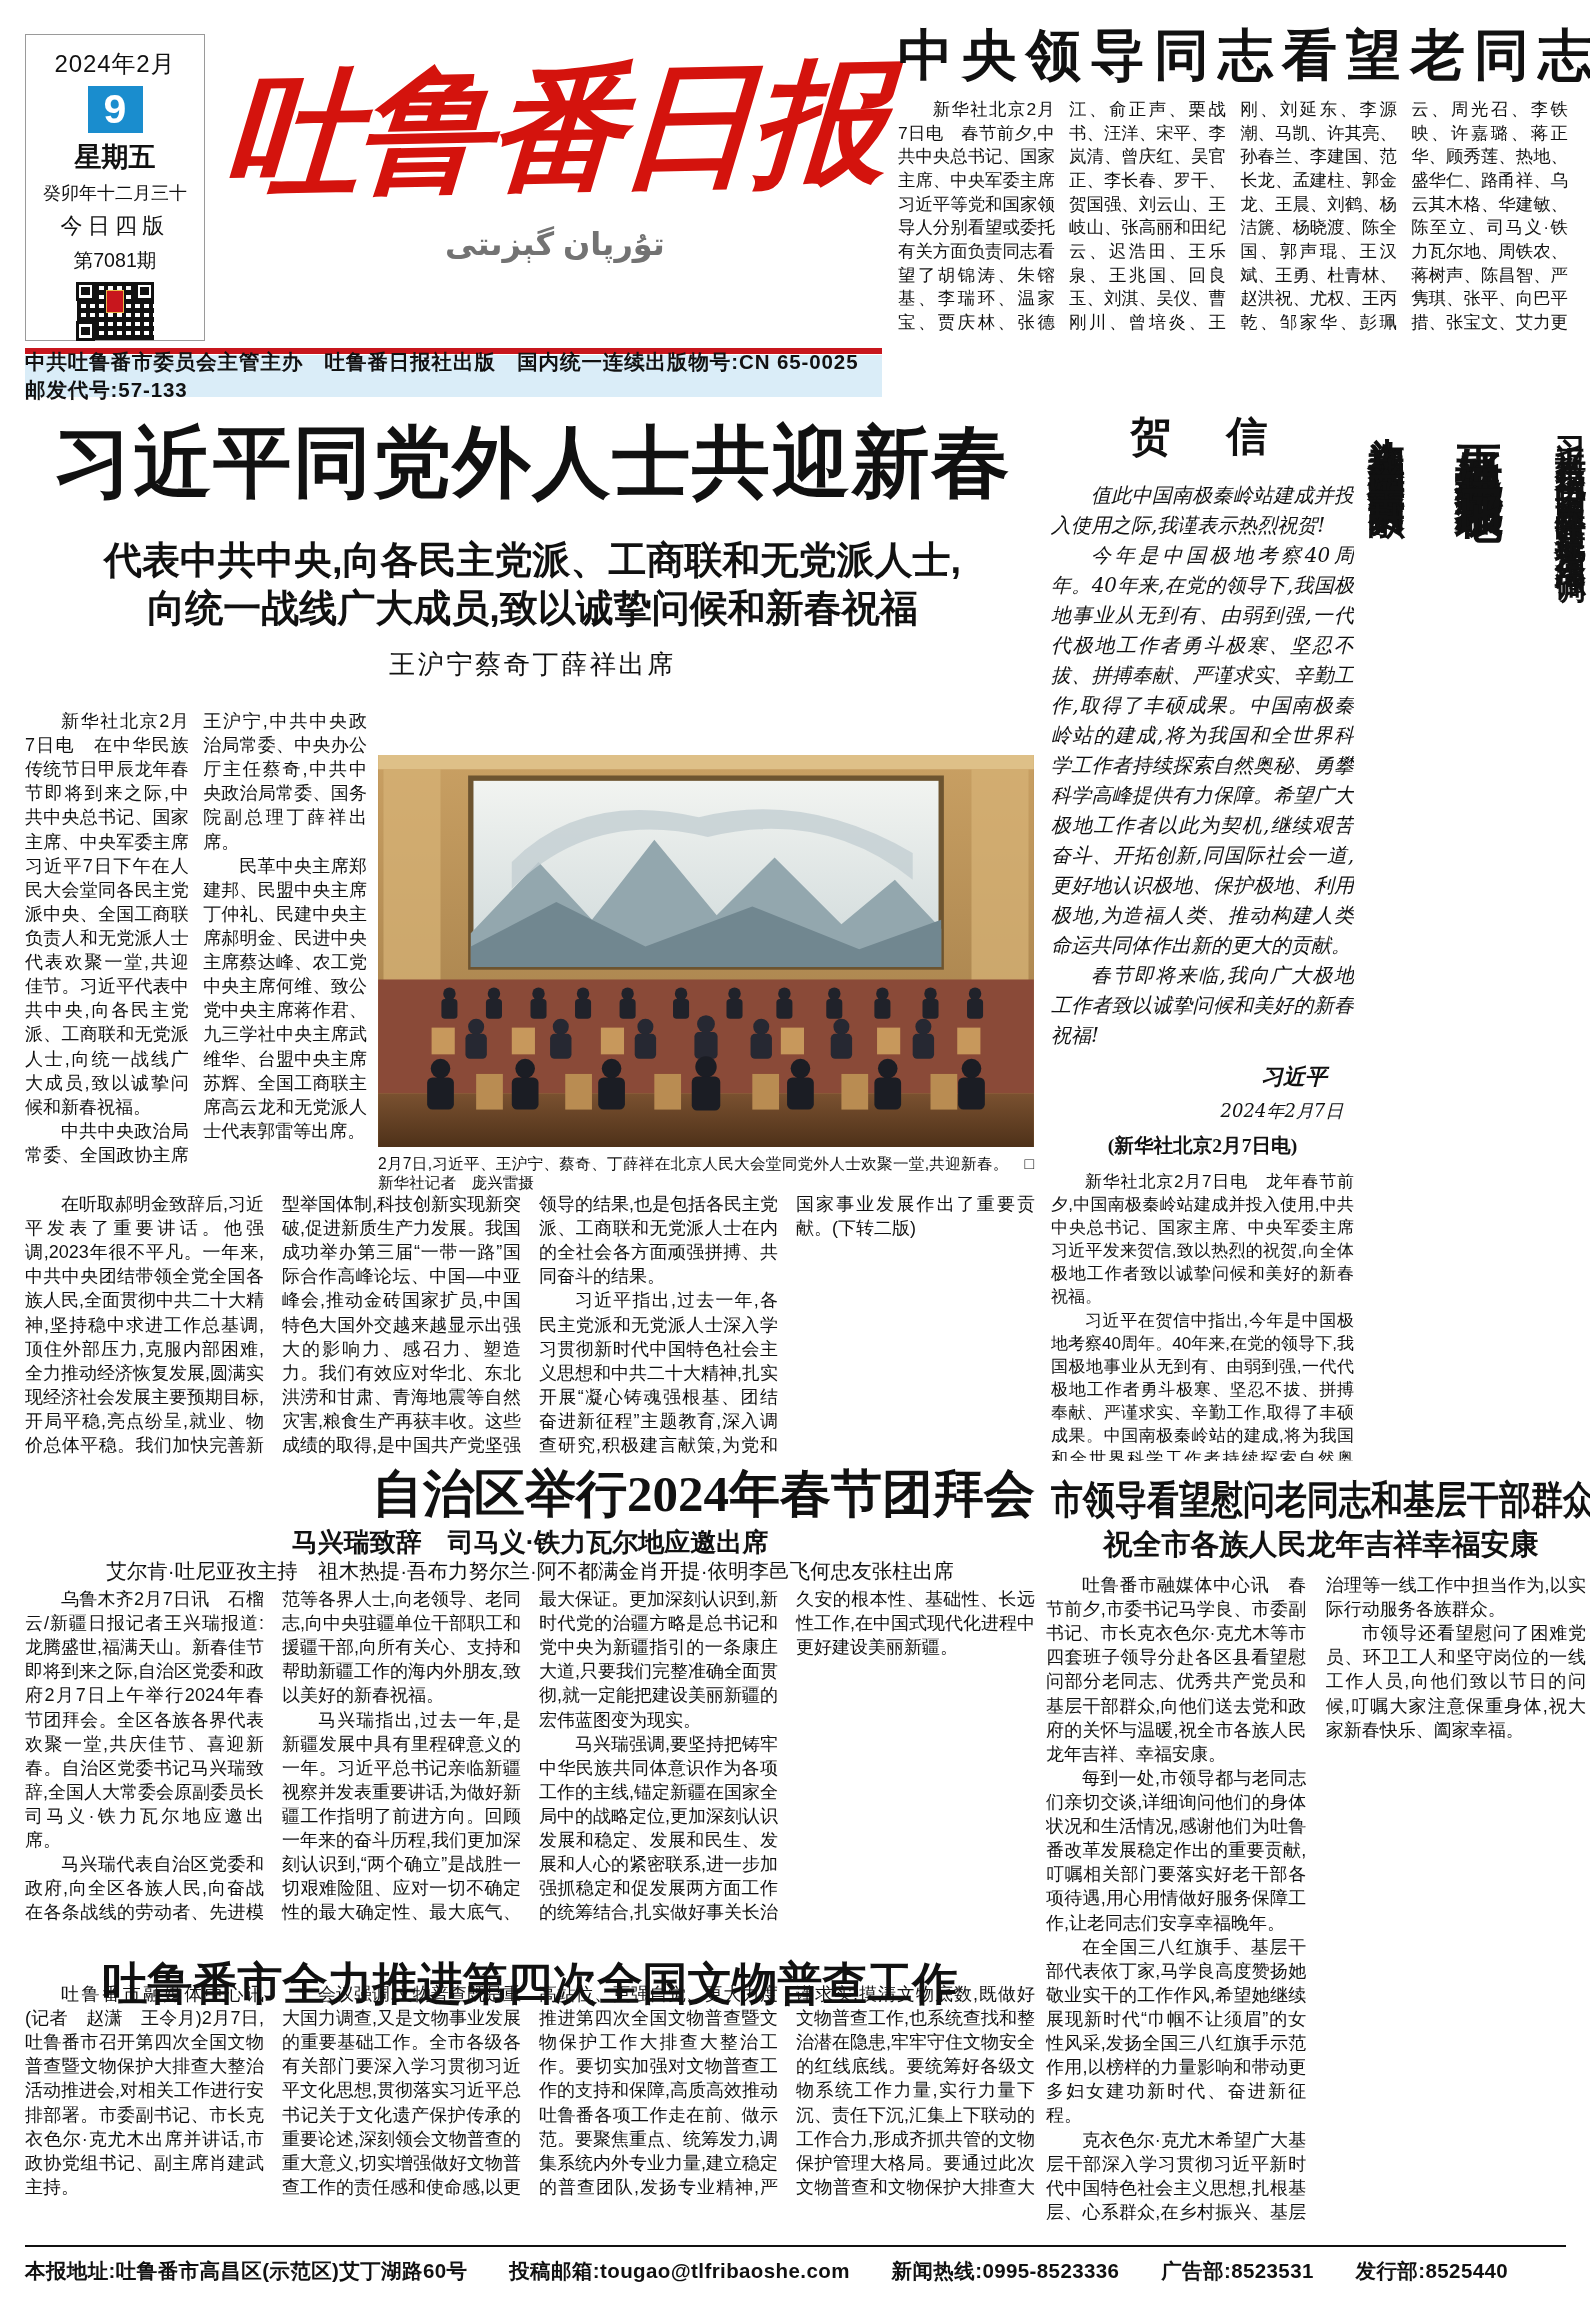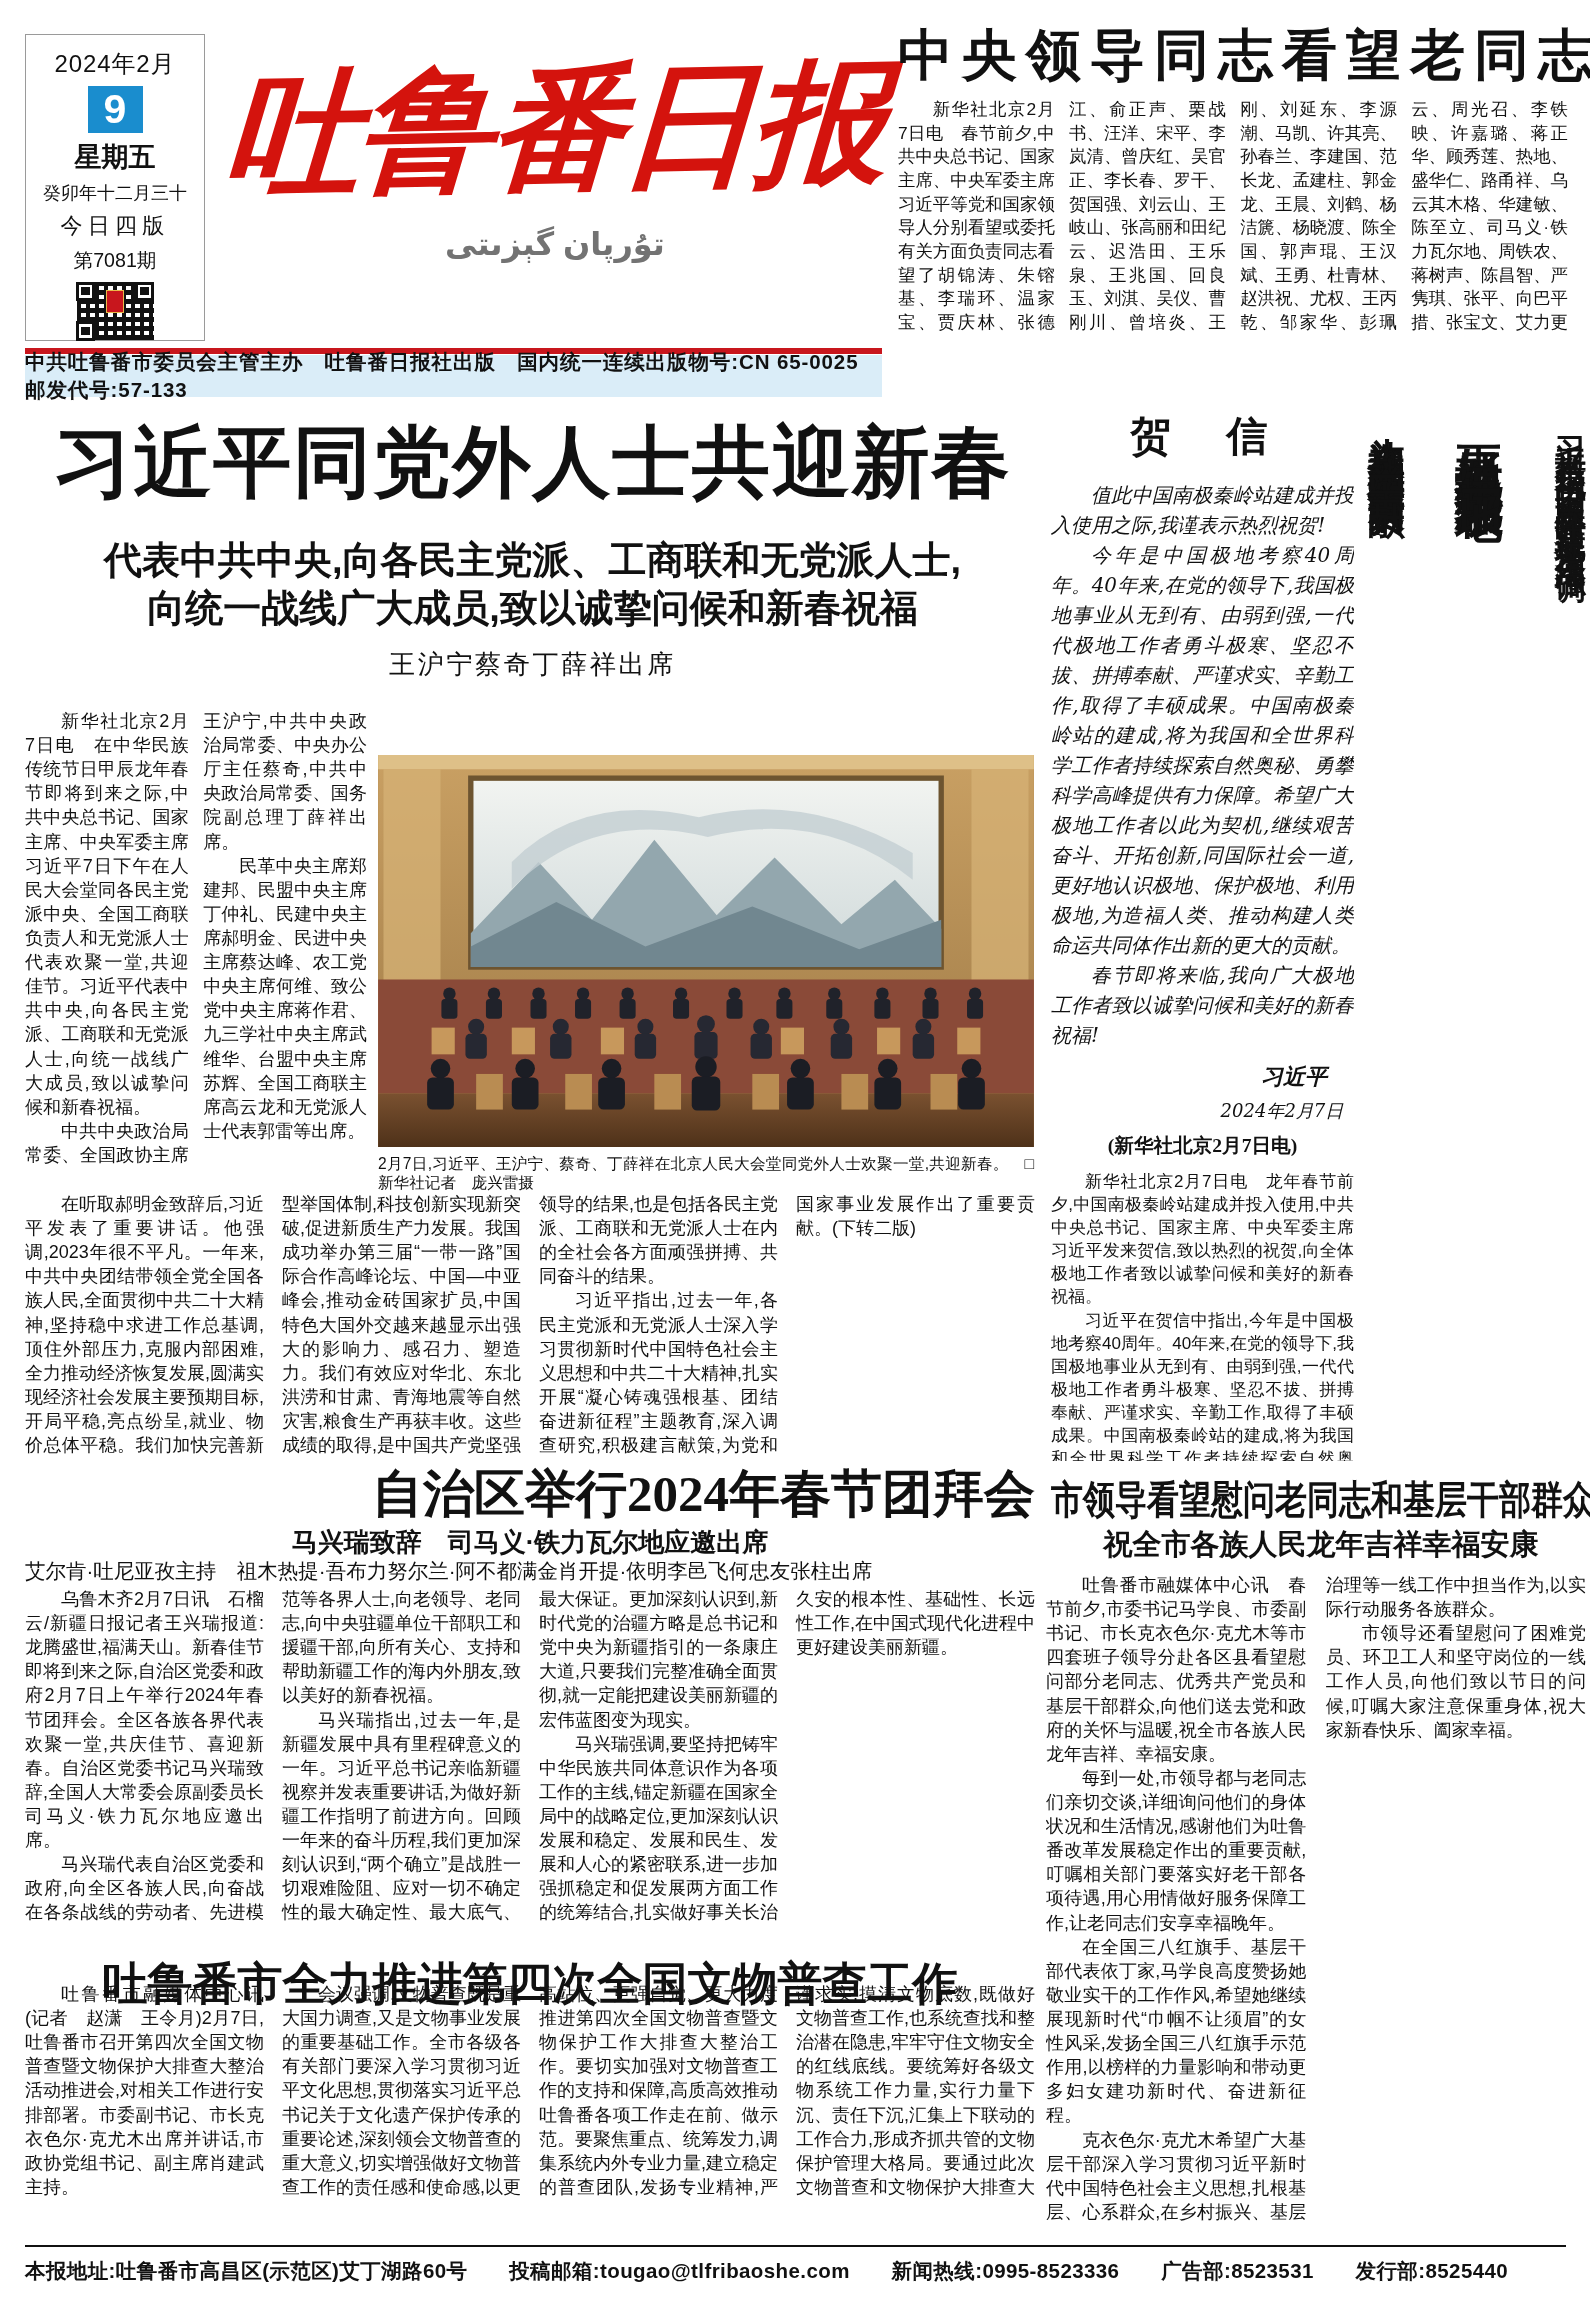--- a/index.html
+++ b/index.html
@@ -78,21 +78,21 @@
   .vwrap{left:1361px;top:408px;width:230px;height:1060px;display:flex;flex-direction:row;justify-content:space-between;}
   .vcol{writing-mode:vertical-rl;text-orientation:mixed;white-space:nowrap;}
   .v-kicker{order:3;font-size:31px;font-weight:700;letter-spacing:6.2px;padding-top:3.6px;}
   .v-line1{order:2;font-size:47px;font-weight:900;letter-spacing:3.6px;}
   .v-line2{order:1;font-size:37px;font-weight:900;letter-spacing:2.7px;}
 
   
   .reg-h2{left:25px;top:1468px;width:1010px;text-align:right;font-family:"Liberation Serif","DejaVu Serif",serif;
         font-weight:900;font-size:51px;white-space:nowrap;line-height:1.05;}
   .reg-s1{left:25px;top:1525px;width:1010px;text-align:center;font-weight:900;font-size:26px;white-space:nowrap;}
-  .reg-s2{left:25px;top:1557px;width:1010px;font-size:20.5px;white-space:nowrap;}
+  .reg-s2{left:25px;top:1557px;width:1010px;text-align:center;font-size:20.5px;white-space:nowrap;}
   .reg-body{left:25px;top:1587px;width:1010px;height:346px;column-count:4;column-gap:18px;}
 
   
   .city-h2{left:1051px;top:1474px;width:540px;text-align:center;font-weight:900;font-size:32px;
         white-space:nowrap;transform:scaleY(1.22);transform-origin:top center;}
   .city-sub{left:1051px;top:1525px;width:540px;text-align:center;font-family:"Liberation Serif",serif;
         font-weight:bold;font-size:29px;white-space:nowrap;}
   .city-body{left:1046px;top:1573px;width:540px;height:668px;column-count:2;column-gap:19.6px;}
 
   

